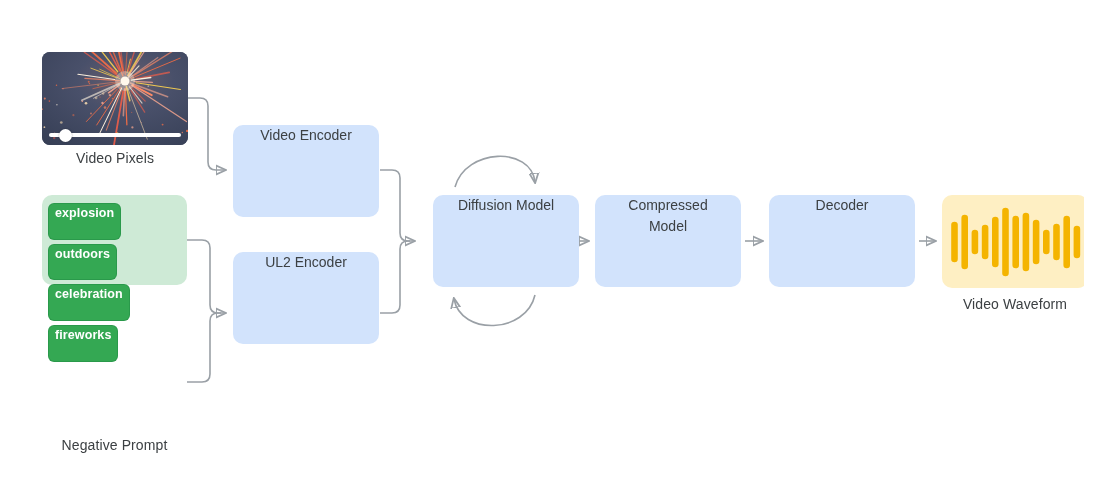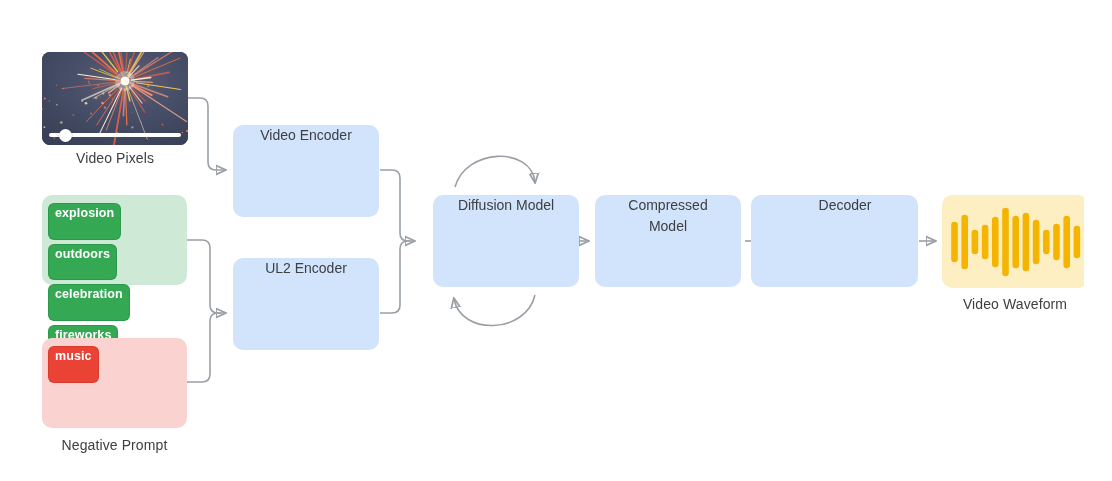--- a/index.html
+++ b/index.html
@@ -178,38 +178,35 @@
       </svg>
     <div class="progress-track"></div>
     <div class="progress-handle" id="progress-handle" style="left: calc(16% - 6px);"></div>
   </div>
   <div class="caption" style="left:42px;top:150px;">Video Pixels</div>
 
   <div class="prompt-box positive">
     <div id="positive-tags"><span class="tag">explosion</span><span class="tag">outdoors</span><span class="tag">celebration</span><span class="tag">fireworks</span></div>
   </div>
 
-  <div class="prompt-box negative">
-    <div id="negative-tags"><span class="tag">music</span></div>
-  </div>
   <div class="caption" style="left:42px;top:437px;width:145px;">Negative Prompt</div>
 
   <div class="node" style="left:233px;top:125px;">
     <span class="node-label">Video Encoder</span>
   </div>
-  <div class="node" style="left:233px;top:258px;">
+  <div class="node" style="left:233px;top:252px;">
     <span class="node-label">UL2 Encoder</span>
   </div>
   <div class="node" style="left:421px;top:195px;margin-left:12px;">
     <span class="node-label">Diffusion Model</span>
   </div>
   <div class="node" style="left:595px;top:195px;">
     <span class="node-label wrap">Compressed Model</span>
   </div>
-  <div class="node" style="left:751px;top:195px;padding-left:21px;">
+  <div class="node" style="left:769px;top:195px;">
     <span class="node-label">Decoder</span>
   </div>
 
   <div class="output-box">
     <svg id="waveform-svg" width="132" height="78" viewBox="0 0 132 78" xmlns="http://www.w3.org/2000/svg">
         <line x1="5.5" x2="5.5" y1="22" y2="56" class="wave-bar"></line>
         <line x1="15.7" x2="15.7" y1="15" y2="63" class="wave-bar"></line>
         <line x1="25.9" x2="25.9" y1="30" y2="48" class="wave-bar"></line>
         <line x1="36.099999999999994" x2="36.099999999999994" y1="25" y2="53" class="wave-bar"></line>
         <line x1="46.3" x2="46.3" y1="17" y2="61" class="wave-bar"></line>

